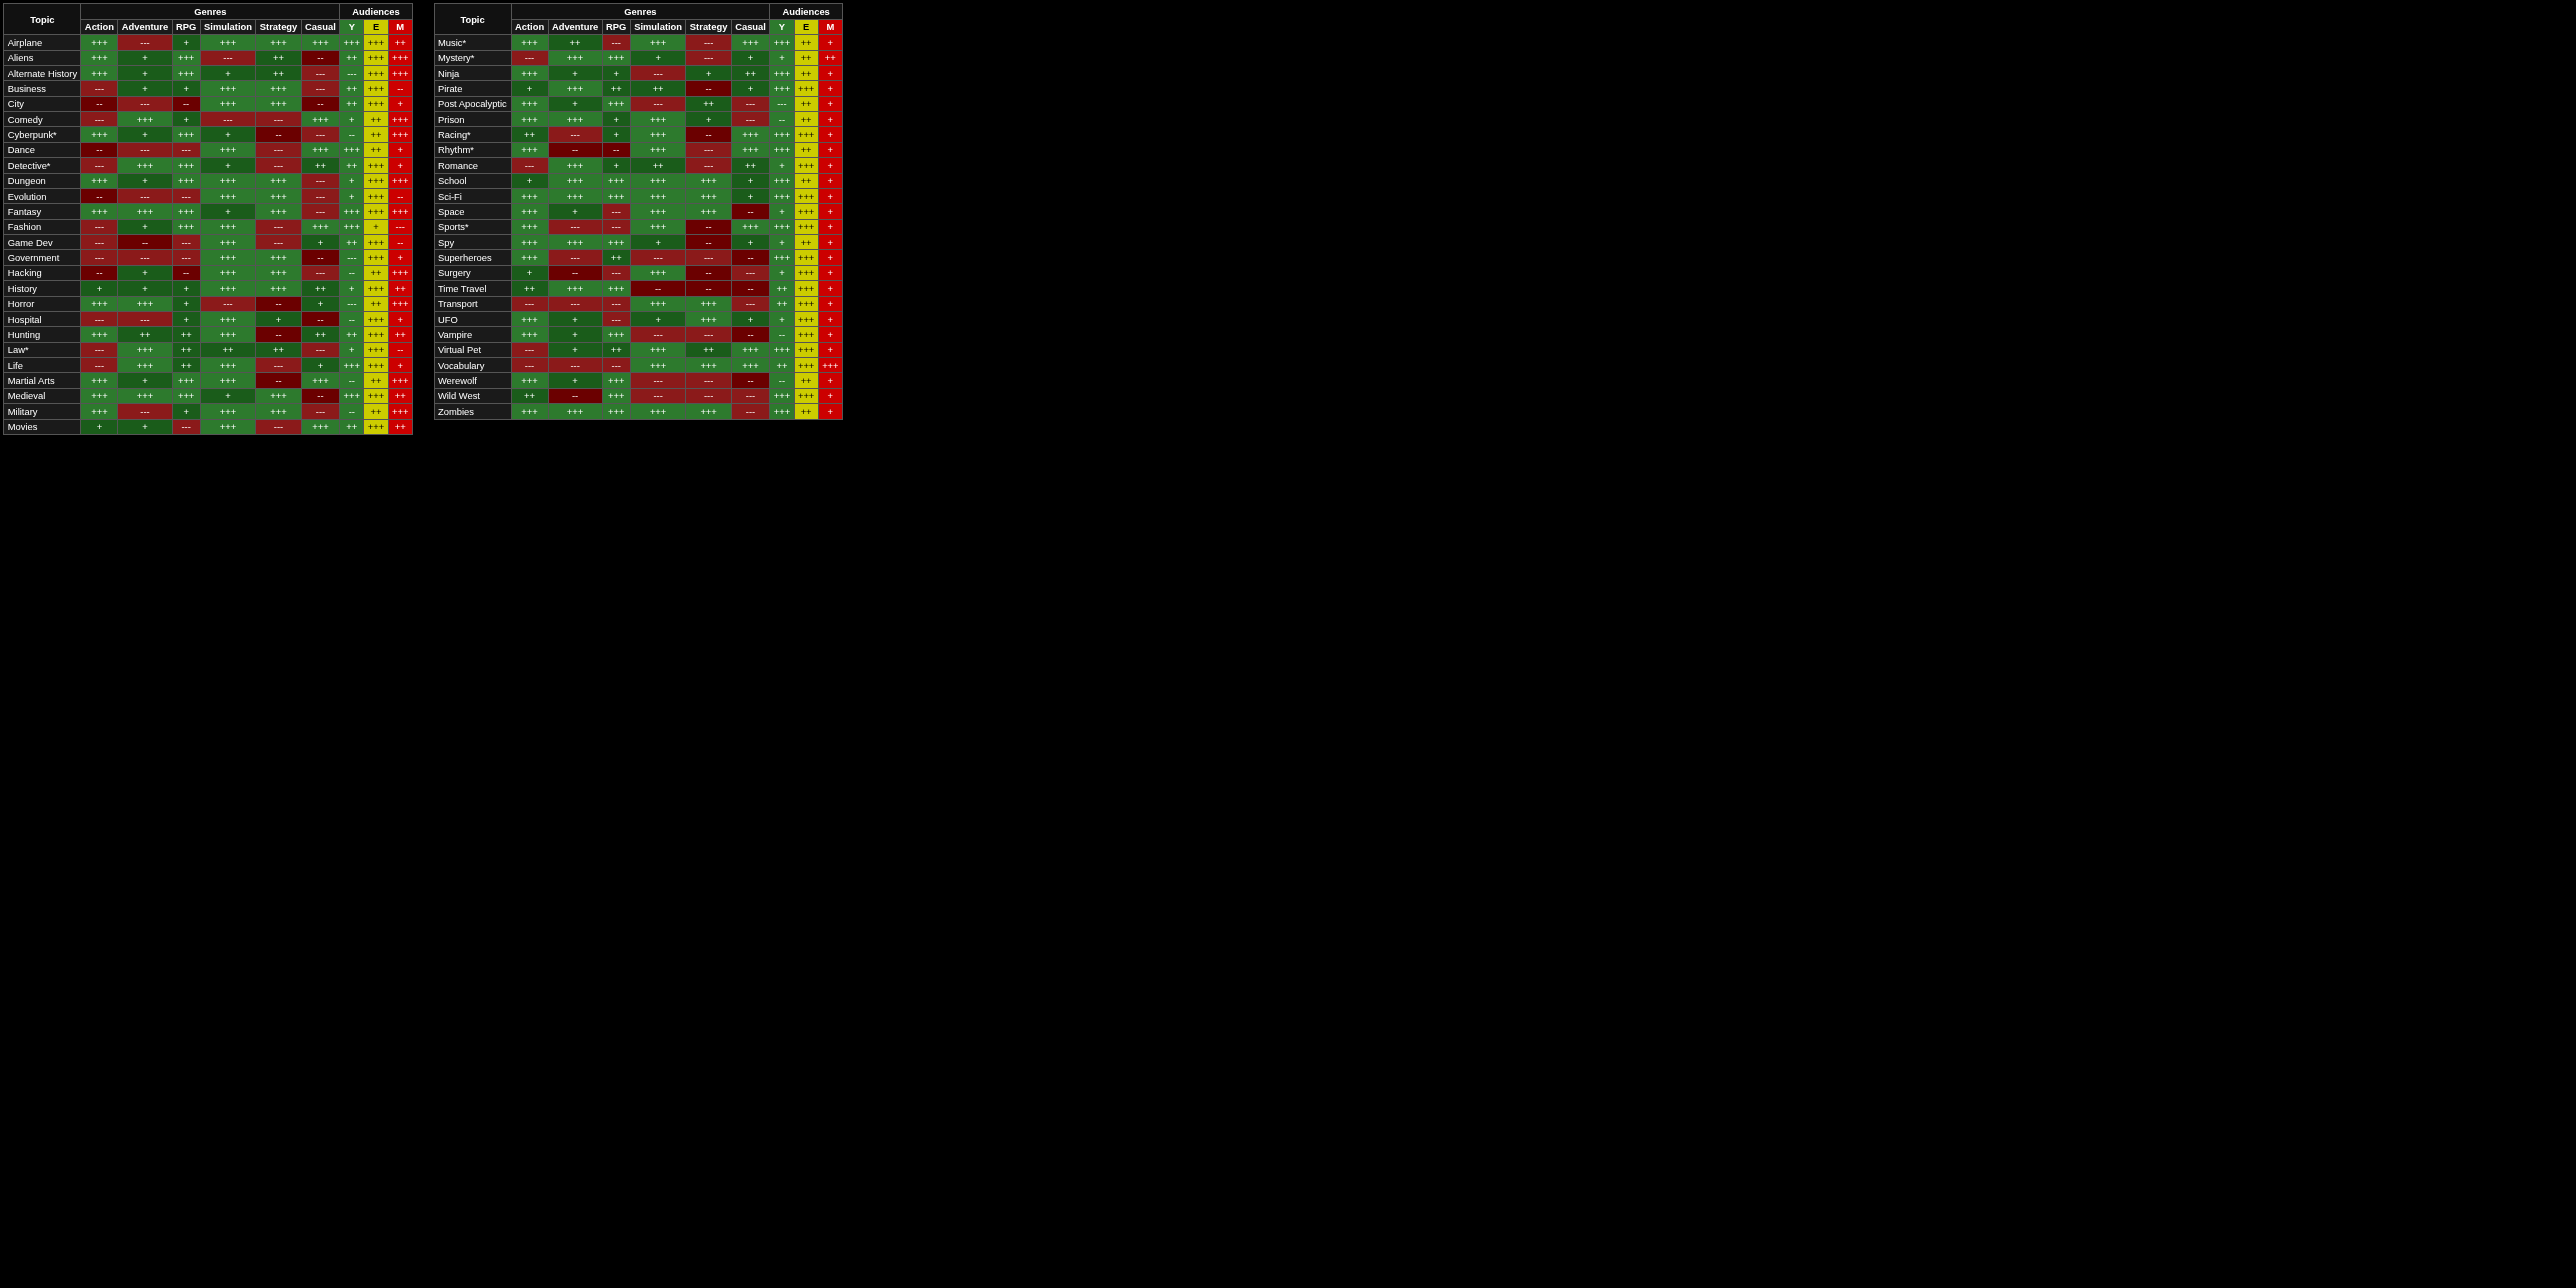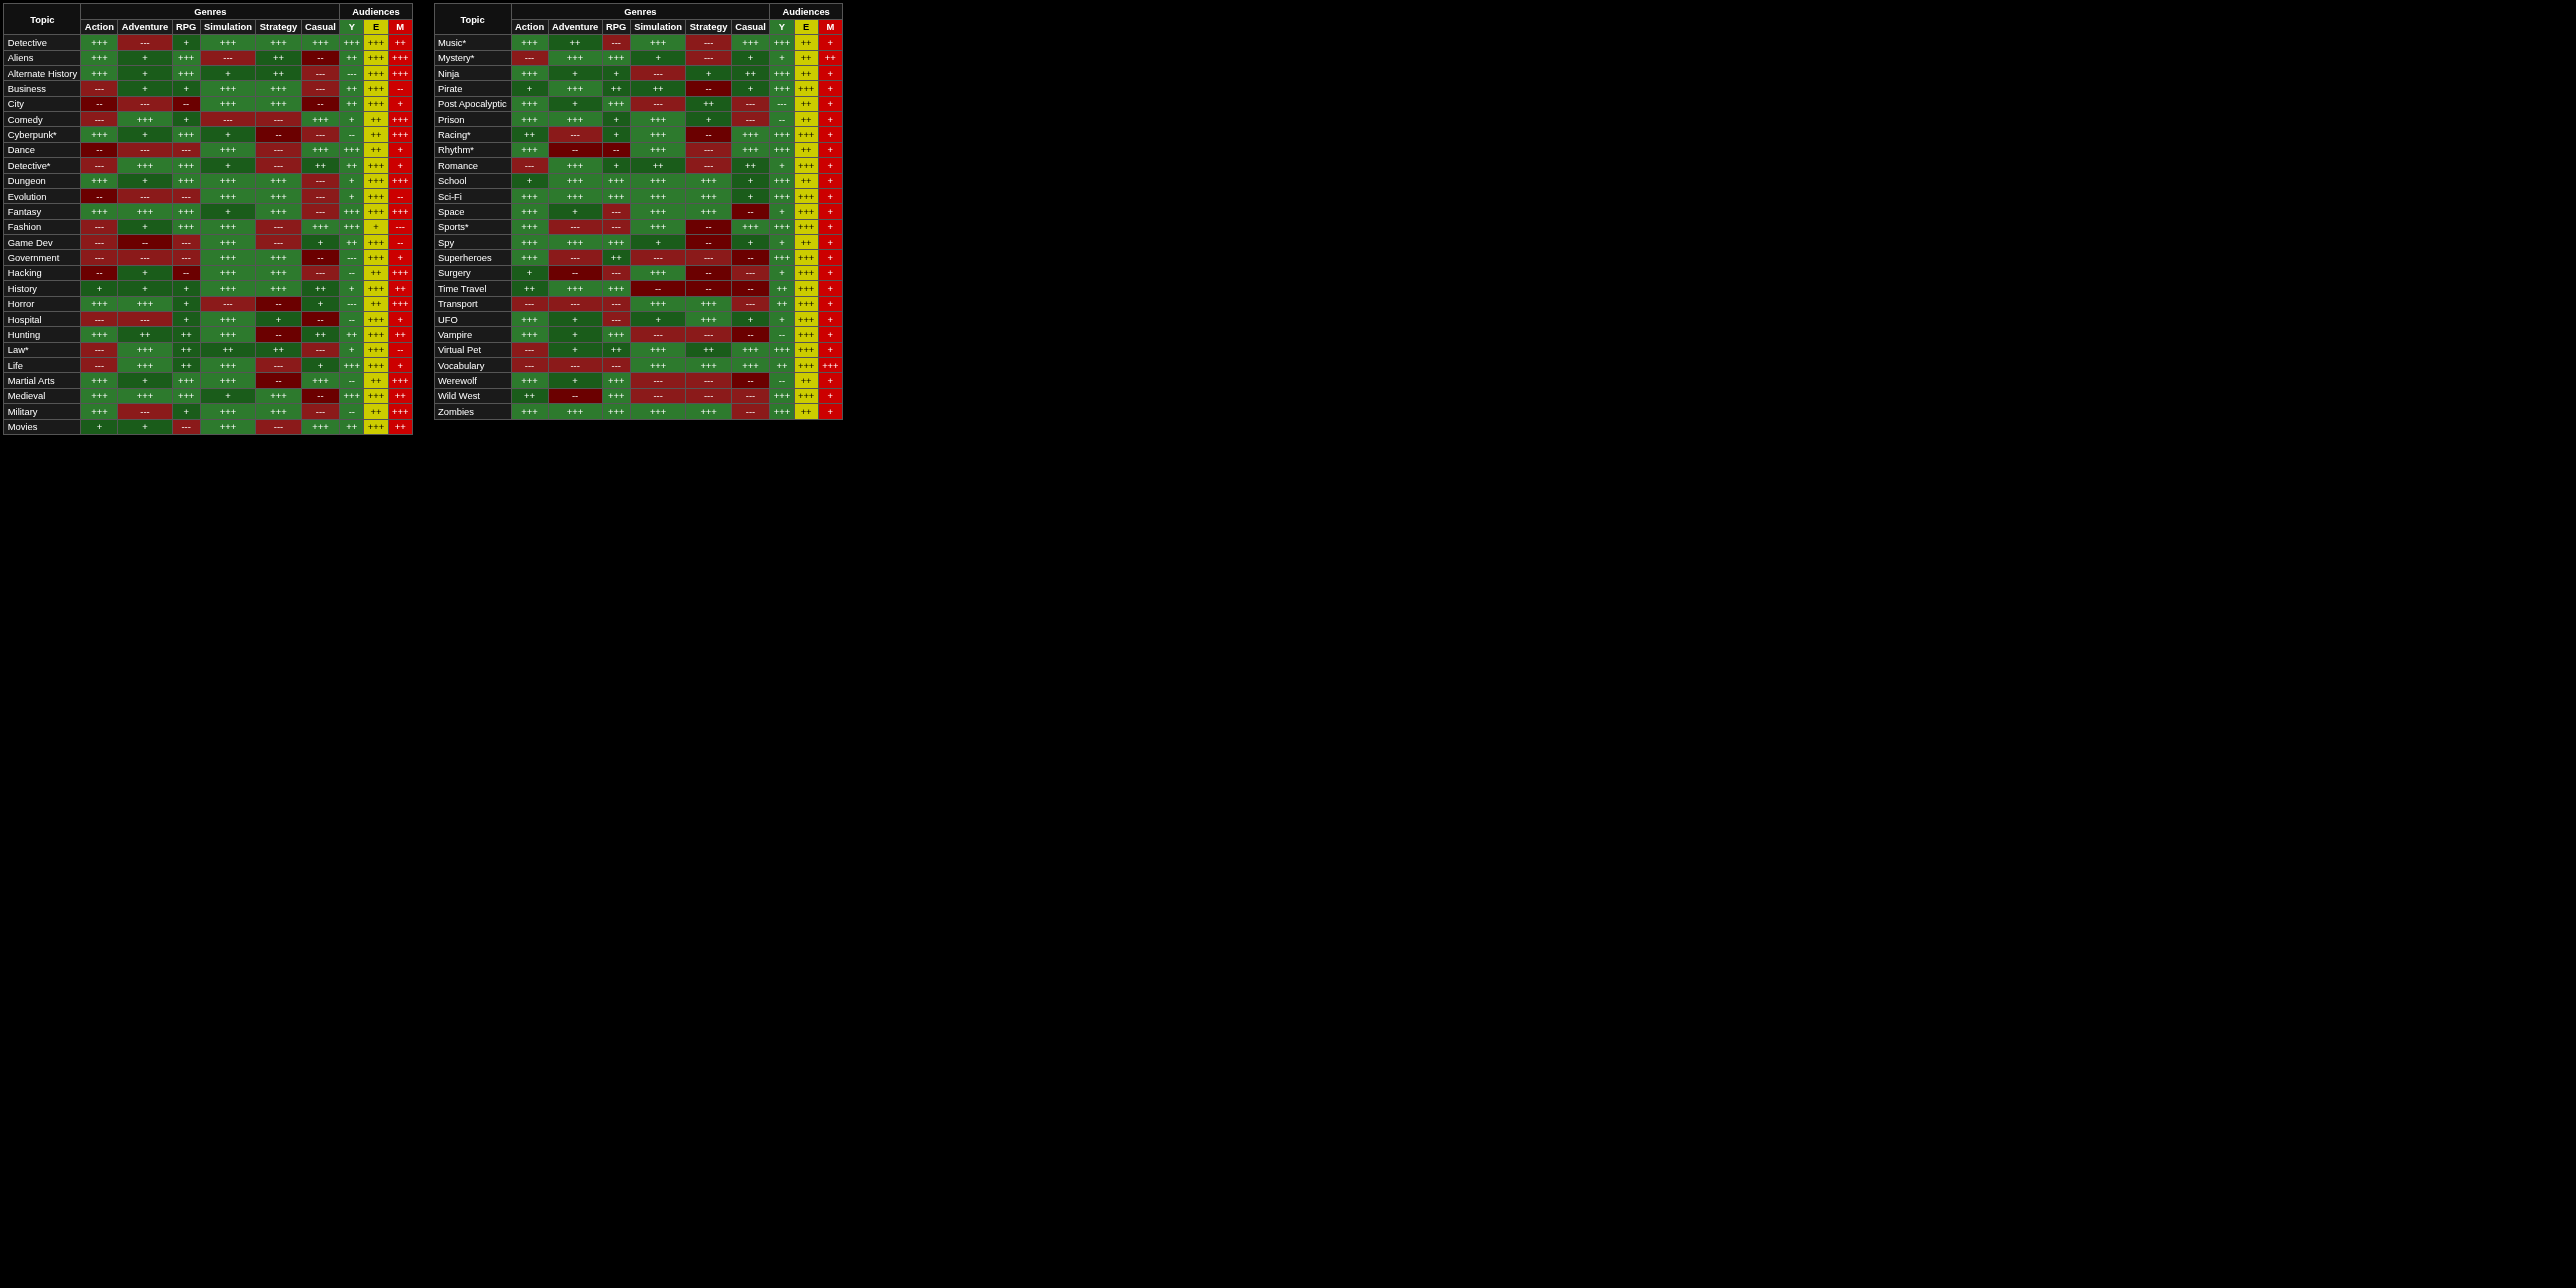--- a/index.html
+++ b/index.html
@@ -72,21 +72,21 @@
           <th style="background: rgb(26, 26, 26);">Simulation</th>
           <th style="background: rgb(26, 26, 26);">Strategy</th>
           <th style="background: rgb(26, 26, 26);">Casual</th>
           <th style="background: rgb(45, 122, 45); color: rgb(255, 255, 255);">Y</th>
           <th style="background: rgb(204, 204, 0); color: rgb(0, 0, 0);">E</th>
           <th style="background: rgb(204, 0, 0); color: rgb(255, 255, 255);">M</th>
         </tr>
     </thead>
     <tbody id="table1-body">
     <tr style="background: rgb(13, 13, 13);">
-          <td class="col-topic">Detective</td>
+          <td class="col-topic">Airplane</td>
           <td class="green">+++</td>
           <td class="red">---</td>
           <td class="dark-green">+</td>
           <td class="green">+++</td>
           <td class="green">+++</td>
           <td class="green">+++</td>
           <td class="aud-y">+++</td>
           <td class="aud-e">+++</td>
           <td class="aud-m">++</td>
         </tr>

